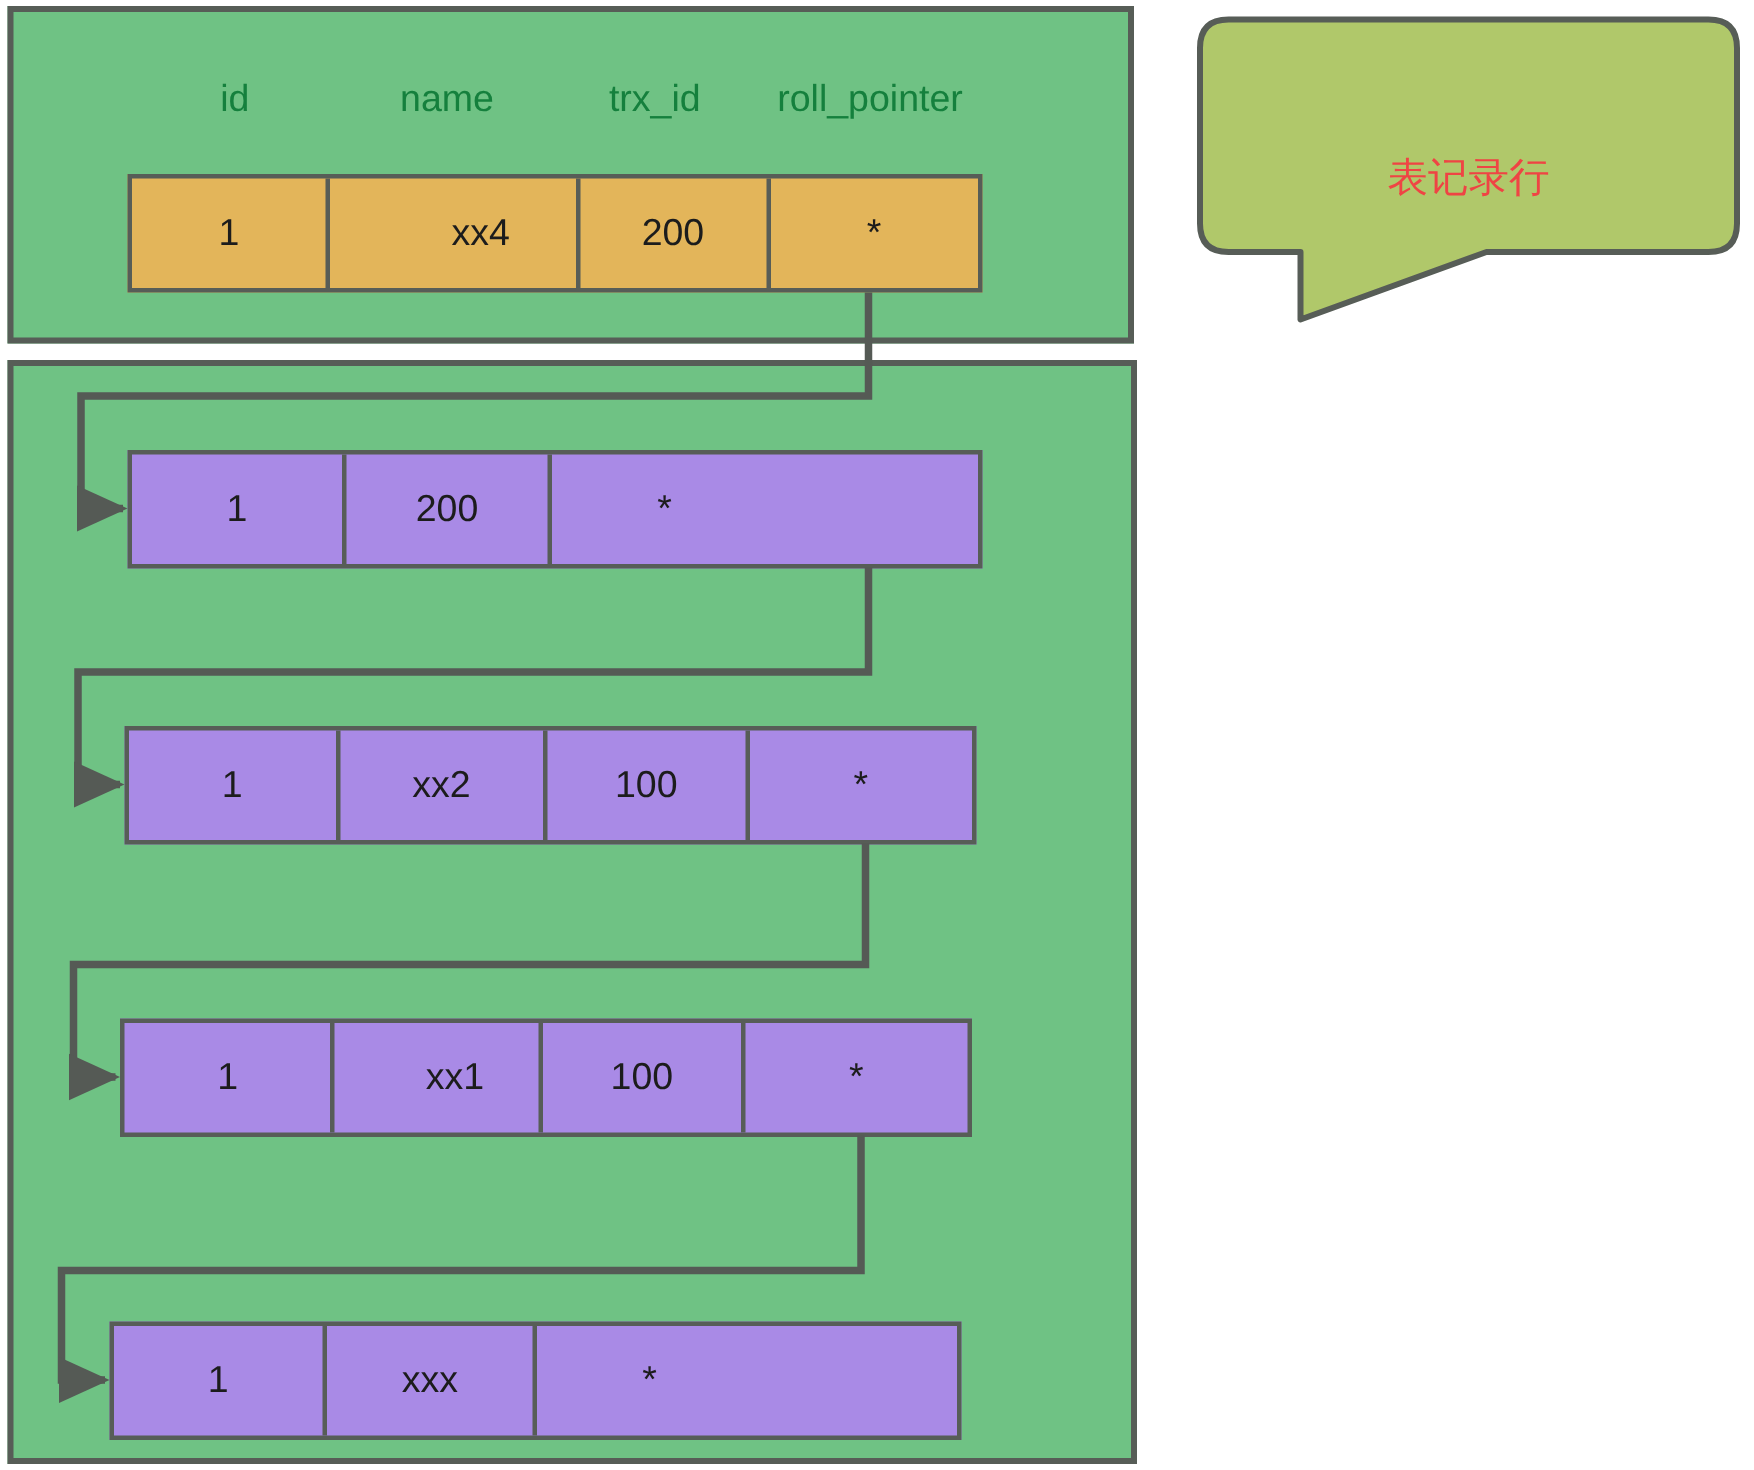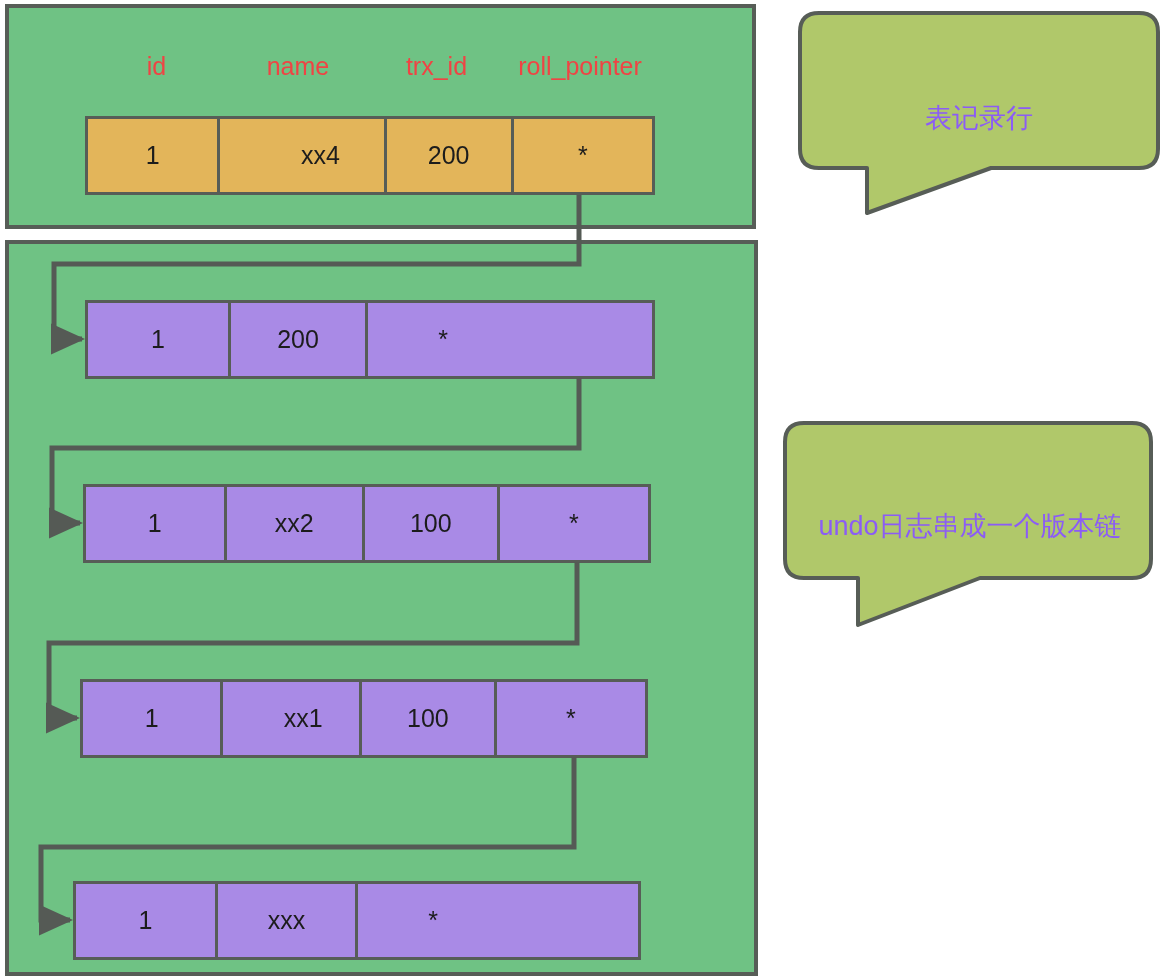--- a/index.html
+++ b/index.html
@@ -38,21 +38,21 @@
     left: 85px;
     top: 48px;
     width: 570px;
     height: 36px;
     pointer-events: none;
   }
   #column-headers .col-head {
     position: absolute;
     top: 0;
     font-size: 25px;
-    color: #ef4444;
+    color: #15803d;
     white-space: nowrap;
     line-height: 36px;
   }
   #column-headers .ch-id   { left: 0px;   width: 143px; text-align: center; }
   #column-headers .ch-name { left: 143px; width: 140px; text-align: center; }
   #column-headers .ch-trx  { left: 283px; width: 137px; text-align: center; }
   #column-headers .ch-roll { left: 420px; width: 150px; text-align: center; }
 
   
   .record-row {
@@ -120,21 +120,21 @@
   
   .callout {
     position: absolute;
   }
   .callout .bubble-text {
     position: absolute;
     left: 0;
     width: 100%;
     text-align: center;
     font-size: 27px;
-    color: #8b5cf6;
+    color: #ef4444;
     white-space: nowrap;
   }
   #callout-table-row { left: 795px; top: 8px;   width: 368px; height: 215px; }
   #callout-table-row .bubble-text { top: 92px; }
   #callout-version-chain { left: 780px; top: 418px; width: 380px; height: 215px; }
   #callout-version-chain .bubble-text { top: 90px; }
 </style>
 </head>
 <body>
 
@@ -199,21 +199,14 @@
   </svg>
 
   <div class="callout" id="callout-table-row">
     <svg width="368" height="215" viewBox="0 0 368 215">
       <path d="M24,5 L344,5 Q363,5 363,24 L363,141 Q363,160 344,160
                L196,160 L72,205 L72,160 L24,160 Q5,160 5,141 L5,24 Q5,5 24,5 Z" fill="#b0c86a" stroke="#575d57" stroke-width="4" stroke-linejoin="round"></path>
     </svg>
     <div class="bubble-text">表记录行</div>
   </div>
 
-  <div class="callout" id="callout-version-chain">
-    <svg width="380" height="215" viewBox="0 0 380 215">
-      <path d="M24,5 L352,5 Q371,5 371,24 L371,141 Q371,160 352,160
-               L200,160 L78,207 L78,160 L24,160 Q5,160 5,141 L5,24 Q5,5 24,5 Z" fill="#b0c86a" stroke="#575d57" stroke-width="4" stroke-linejoin="round"></path>
-    </svg>
-    <div class="bubble-text">undo日志串成一个版本链</div>
-  </div>
 
 </div>
 
 </body></html>

